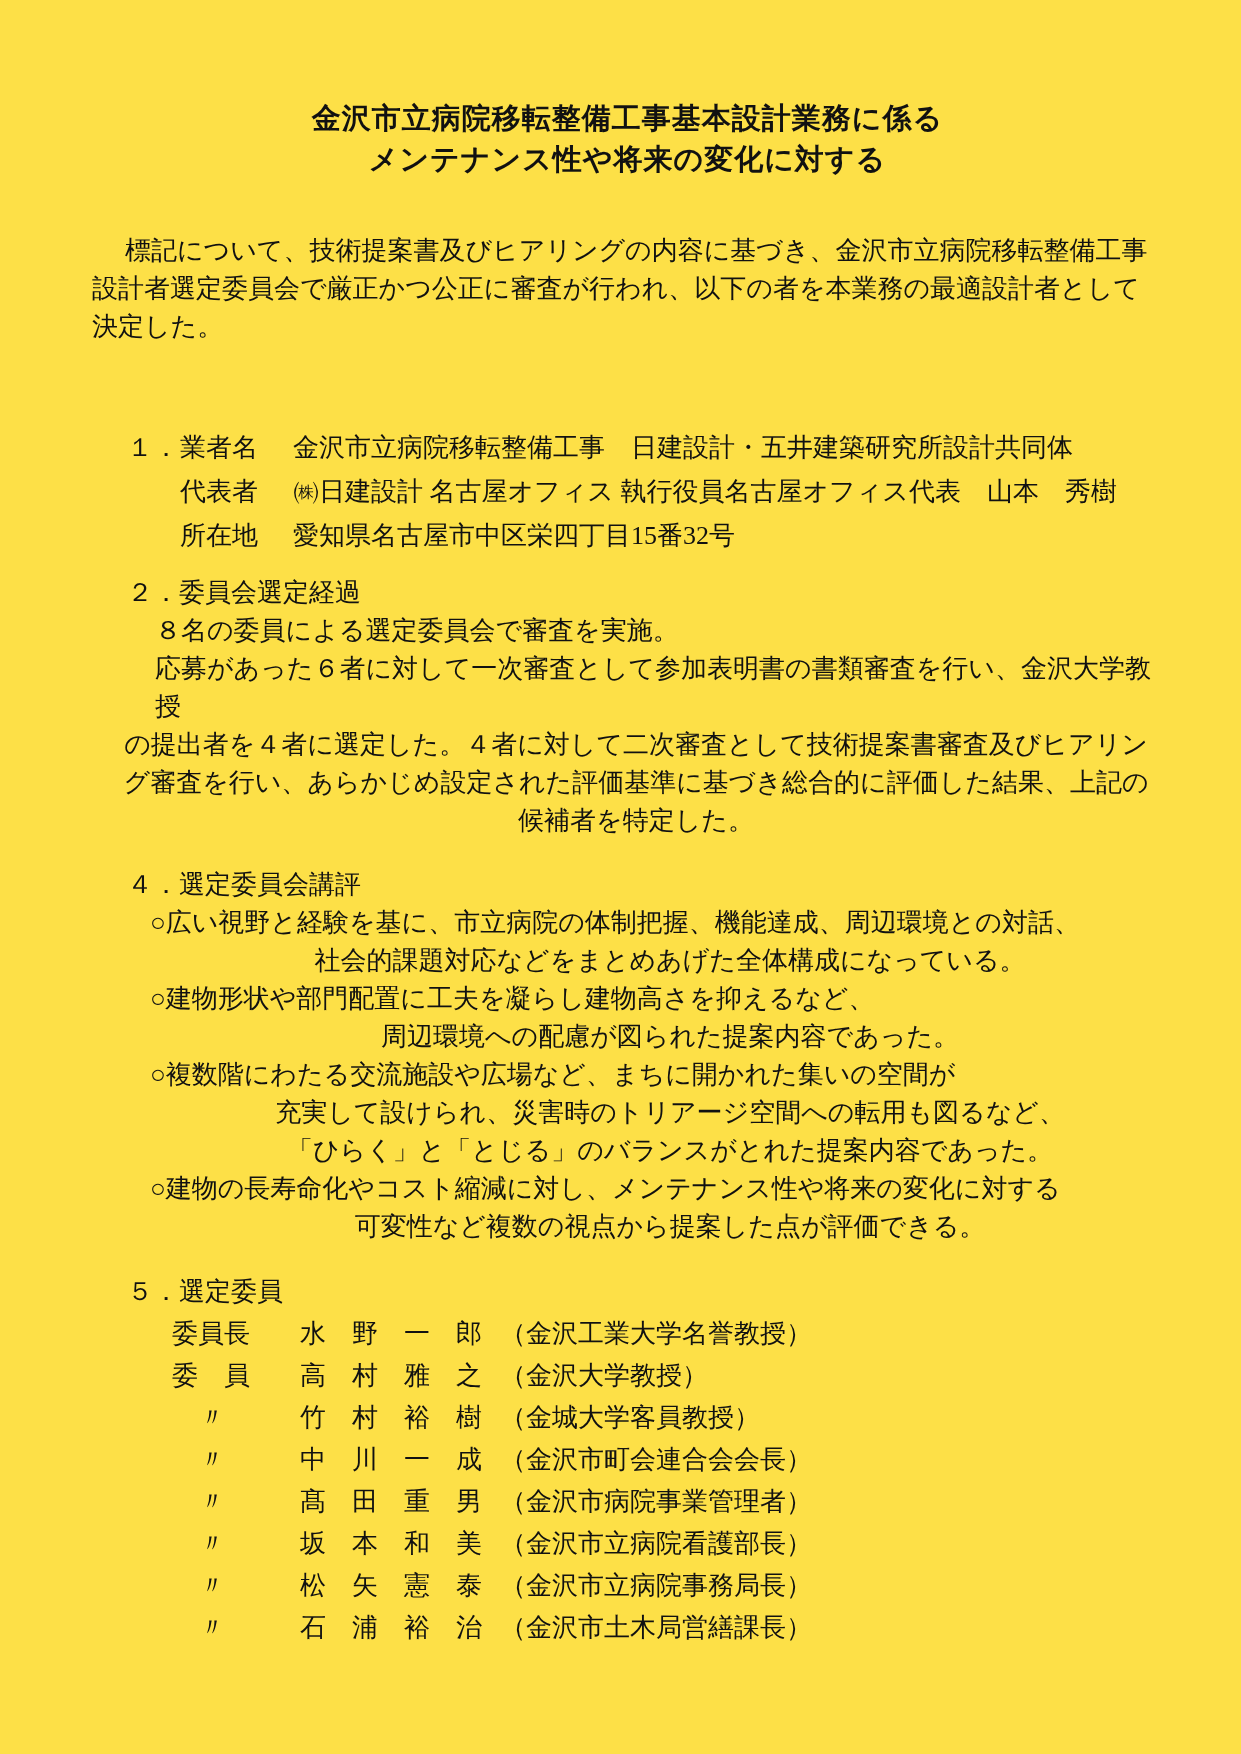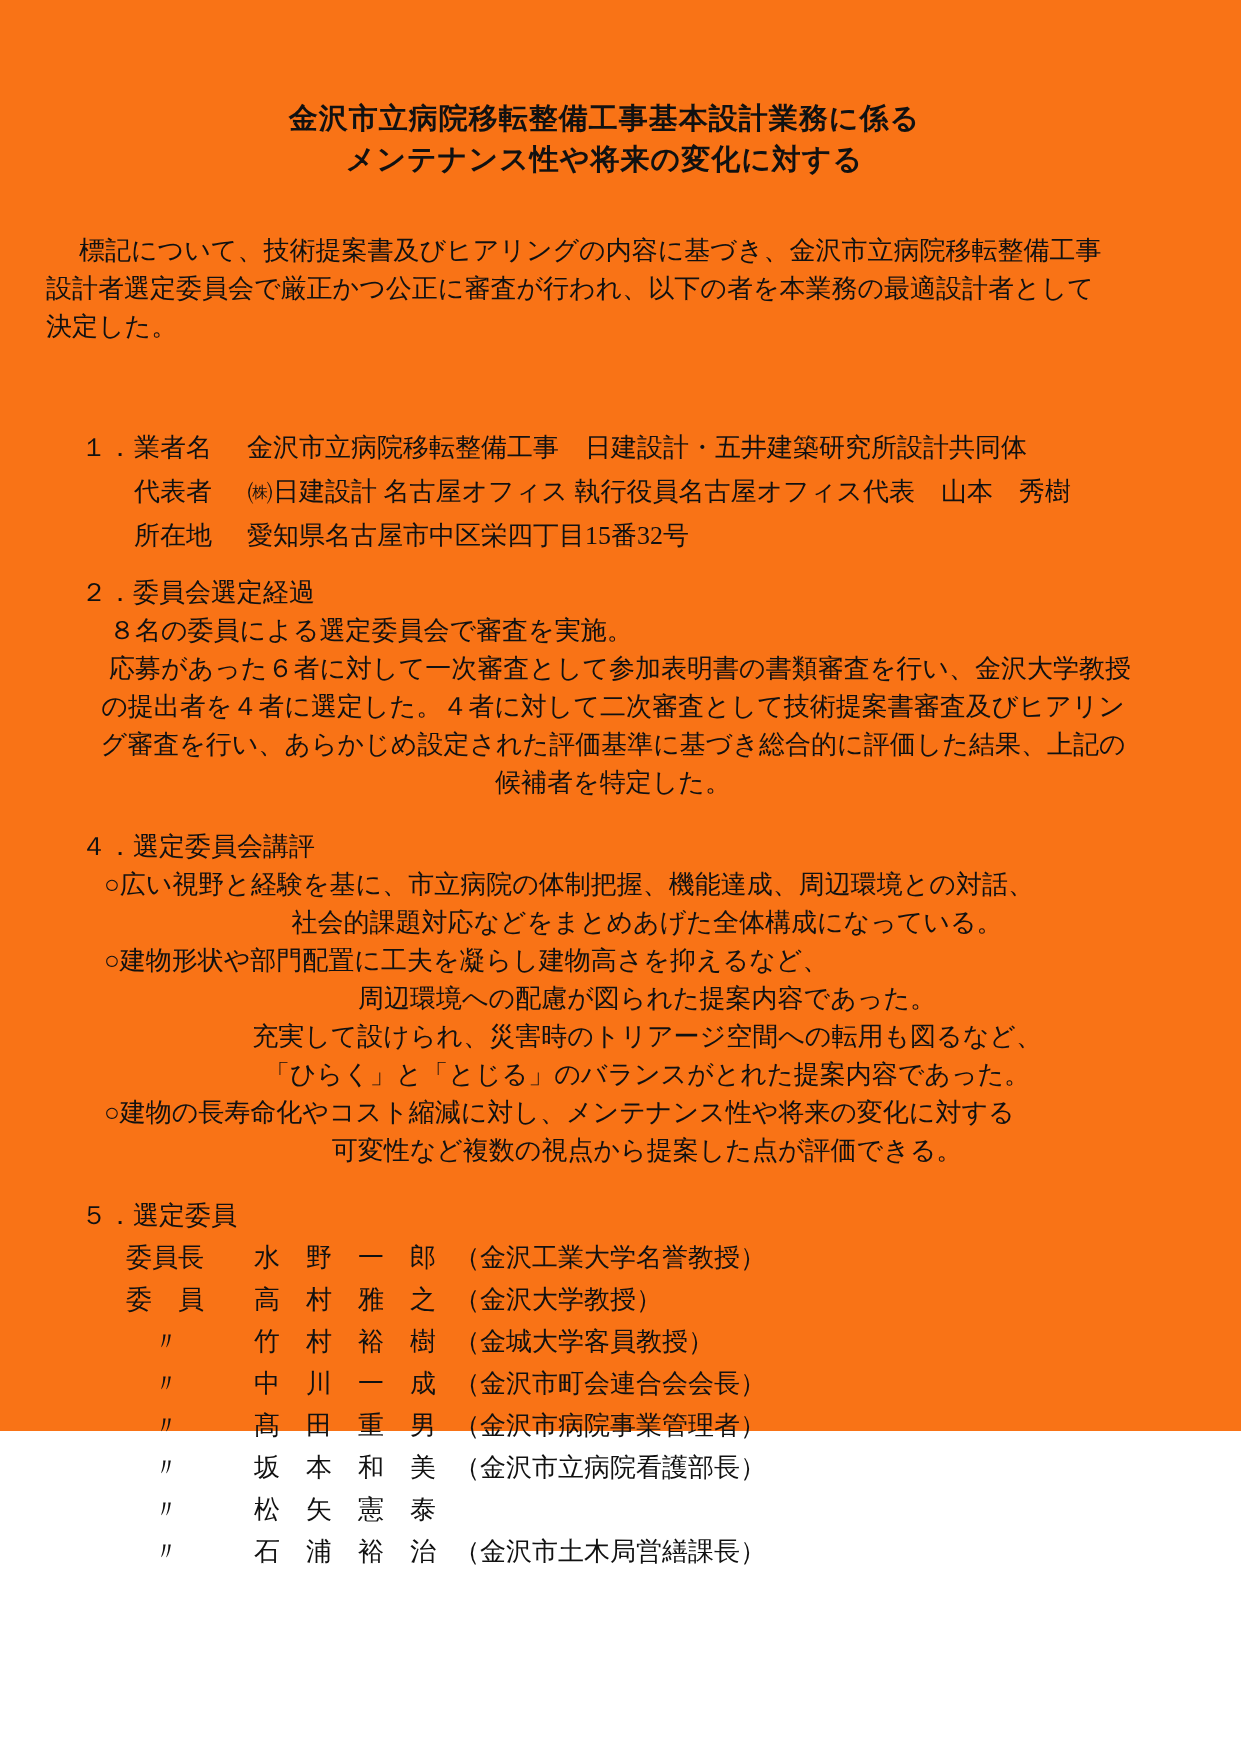--- a/index.html
+++ b/index.html
@@ -11,23 +11,23 @@
     width: 1241px;
     height: 1754px;
     color: #111111;
     font-family: "Liberation Serif", "DejaVu Serif", serif;
     font-size: 26px;
     overflow: hidden;
   }
   .page {
     box-sizing: border-box;
     width: 1241px;
-    height: 1431px;
-    padding: 98px 78px 0 46px;
-    background: #f97316;
+    height: 1754px;
+    padding: 98px 78px 0 92px;
+    background: #fde047;
   }
   
   .doc-title {
     text-align: center;
     font-family: "Liberation Sans", "DejaVu Sans", sans-serif;
     font-weight: bold;
     font-size: 29px;
     line-height: 41px;
     letter-spacing: 1px;
   }
@@ -109,20 +109,21 @@
     <div class="ind-b">候補者を特定した。</div>
   </div>
 
 
   <div class="sec4">
     <div class="sec-heading">４．選定委員会講評</div>
     <div class="bullet-line">○広い視野と経験を基に、市立病院の体制把握、機能達成、周辺環境との対話、</div>
     <div class="wrap-line">社会的課題対応などをまとめあげた全体構成になっている。</div>
     <div class="bullet-line">○建物形状や部門配置に工夫を凝らし建物高さを抑えるなど、</div>
     <div class="wrap-line">周辺環境への配慮が図られた提案内容であった。</div>
+    <div class="bullet-line">○複数階にわたる交流施設や広場など、まちに開かれた集いの空間が</div>
     <div class="wrap-line">充実して設けられ、災害時のトリアージ空間への転用も図るなど、</div>
     <div class="wrap-line">「ひらく」と「とじる」のバランスがとれた提案内容であった。</div>
     <div class="bullet-line">○建物の長寿命化やコスト縮減に対し、メンテナンス性や将来の変化に対する</div>
     <div class="wrap-line">可変性など複数の視点から提案した点が評価できる。</div>
   </div>
 
   <div class="sec5">
     <div class="sec-heading">５．選定委員</div>
     <div class="member-row">
       <span class="m-role">委員長</span>
@@ -150,20 +151,21 @@
       <span class="m-org">（金沢市病院事業管理者）</span>
     </div>
     <div class="member-row">
       <span class="m-role ditto">〃</span>
       <span class="m-name">坂　本　和　美</span>
       <span class="m-org">（金沢市立病院看護部長）</span>
     </div>
     <div class="member-row">
       <span class="m-role ditto">〃</span>
       <span class="m-name">松　矢　憲　泰</span>
+      <span class="m-org">（金沢市立病院事務局長）</span>
     </div>
     <div class="member-row">
       <span class="m-role ditto">〃</span>
       <span class="m-name">石　浦　裕　治</span>
       <span class="m-org">（金沢市土木局営繕課長）</span>
     </div>
   </div>
 
 </div>
 

